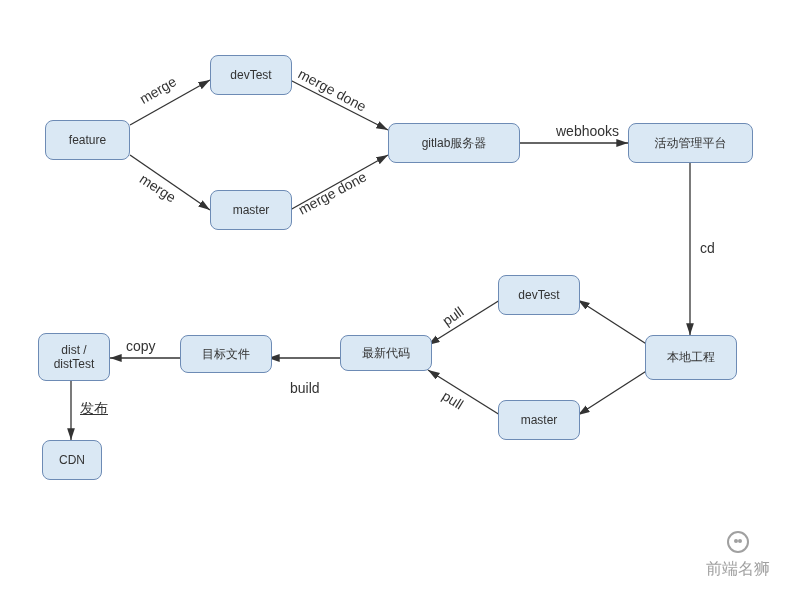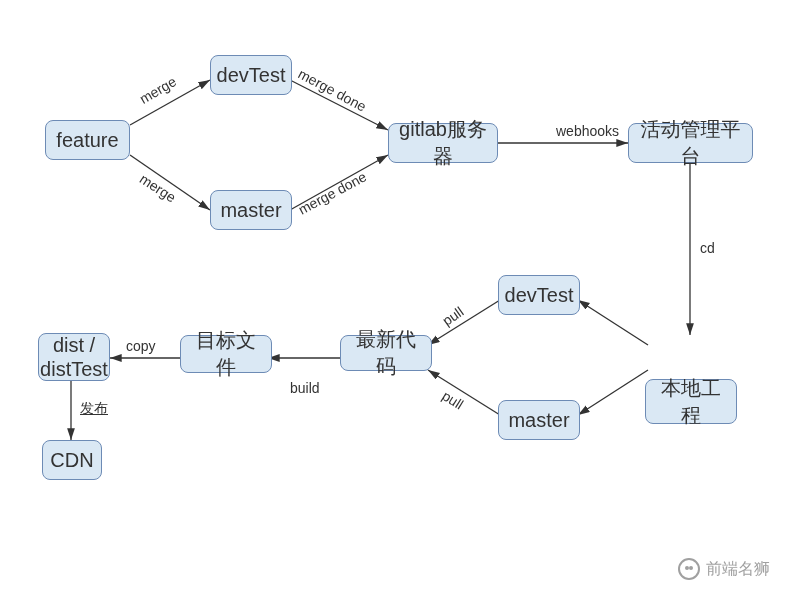--- a/index.html
+++ b/index.html
@@ -12,41 +12,42 @@
       overflow: hidden;
     }
     .node {
       position: absolute;
       background: #dae8f4;
       border: 1px solid #6d8bb5;
       border-radius: 8px;
       display: flex;
       align-items: center;
       justify-content: center;
-      font-size: 20px;
+      font-size: 12px;
       color: #333;
       text-align: center;
       padding: 4px 8px;
     }
     .edge-label {
       position: absolute;
       font-size: 14px;
       color: #333;
       background: transparent;
       white-space: nowrap;
     }
     .watermark {
       position: absolute;
       bottom: 20px;
       right: 30px;
       display: flex;
       align-items: center;
       gap: 6px;
       color: #a0a0a0;
       font-size: 16px;
+      flex-direction: column;
     }
     .watermark-icon {
       width: 22px;
       height: 22px;
       border: 2px solid #a0a0a0;
       border-radius: 50%;
       position: relative;
     }
     .watermark-icon::before,
     .watermark-icon::after {
@@ -104,23 +105,23 @@
   <line x1="340" y1="358" x2="268" y2="358" stroke="#333" stroke-width="1.3" marker-end="url(#arrow)"></line>
 
   <line x1="180" y1="358" x2="110" y2="358" stroke="#333" stroke-width="1.3" marker-end="url(#arrow)"></line>
 
   <line x1="71" y1="380" x2="71" y2="440" stroke="#333" stroke-width="1.3" marker-end="url(#arrow)"></line>
 </svg>
 
 <div class="node" style="left:45px; top:120px; width:85px; height:40px;">feature</div>
 <div class="node" style="left:210px; top:55px; width:82px; height:40px;">devTest</div>
 <div class="node" style="left:210px; top:190px; width:82px; height:40px;">master</div>
-<div class="node" style="left:388px; top:123px; width:110px; height:40px;">gitlab服务器</div>
+<div class="node" style="left:388px; top:123px; width:132px; height:40px;">gitlab服务器</div>
 <div class="node" style="left:628px; top:123px; width:125px; height:40px;">活动管理平台</div>
-<div class="node" style="left:645px; top:335px; width:92px; height:45px;margin-top:44px;">本地工程</div>
+<div class="node" style="left:645px; top:335px; width:92px; height:45px;">本地工程</div>
 <div class="node" style="left:498px; top:275px; width:82px; height:40px;">devTest</div>
 <div class="node" style="left:498px; top:400px; width:82px; height:40px;">master</div>
 <div class="node" style="left:340px; top:335px; width:92px; height:36px;">最新代码</div>
 <div class="node" style="left:180px; top:335px; width:92px; height:38px;">目标文件</div>
 <div class="node" style="left:38px; top:333px; width:72px; height:48px; white-space:pre-line; line-height:1.2;">dist /
 distTest</div>
 <div class="node" style="left:42px; top:440px; width:60px; height:40px;">CDN</div>
 
 <div class="edge-label" style="left:138px; top:82px; transform:rotate(-30deg);">merge</div>
 <div class="edge-label" style="left:138px; top:180px; transform:rotate(33deg);">merge</div>

